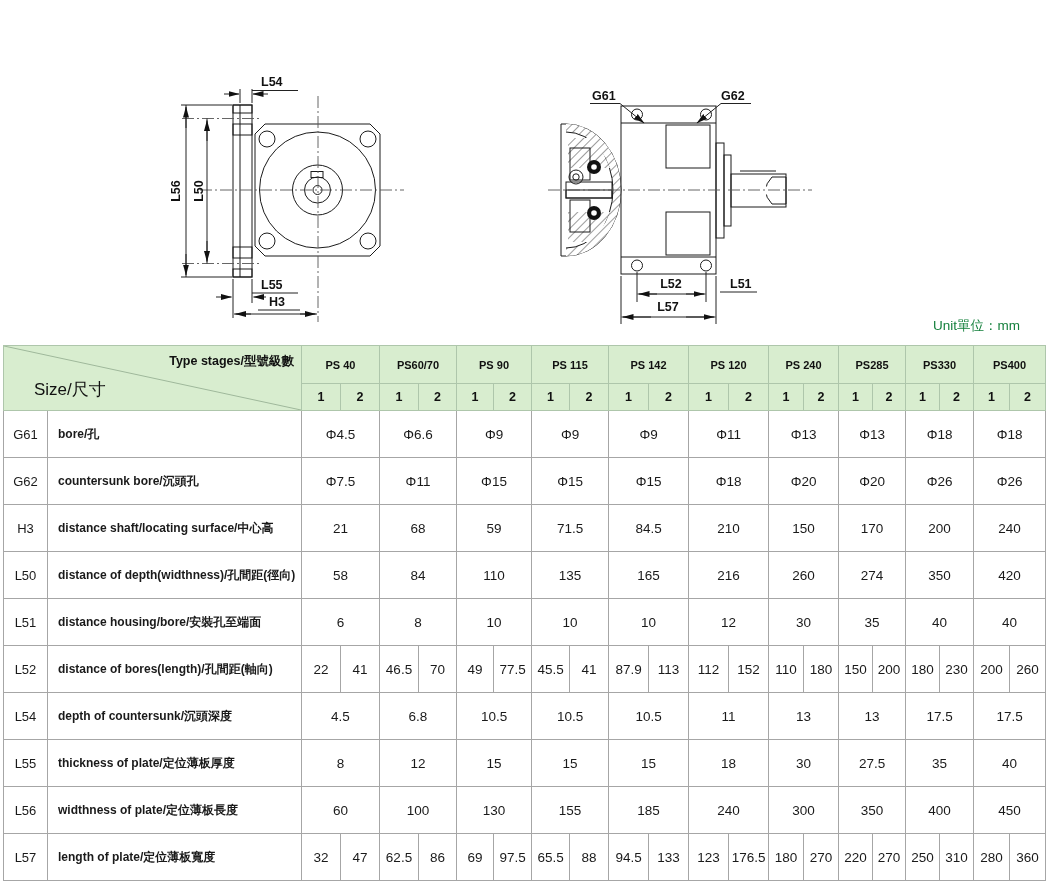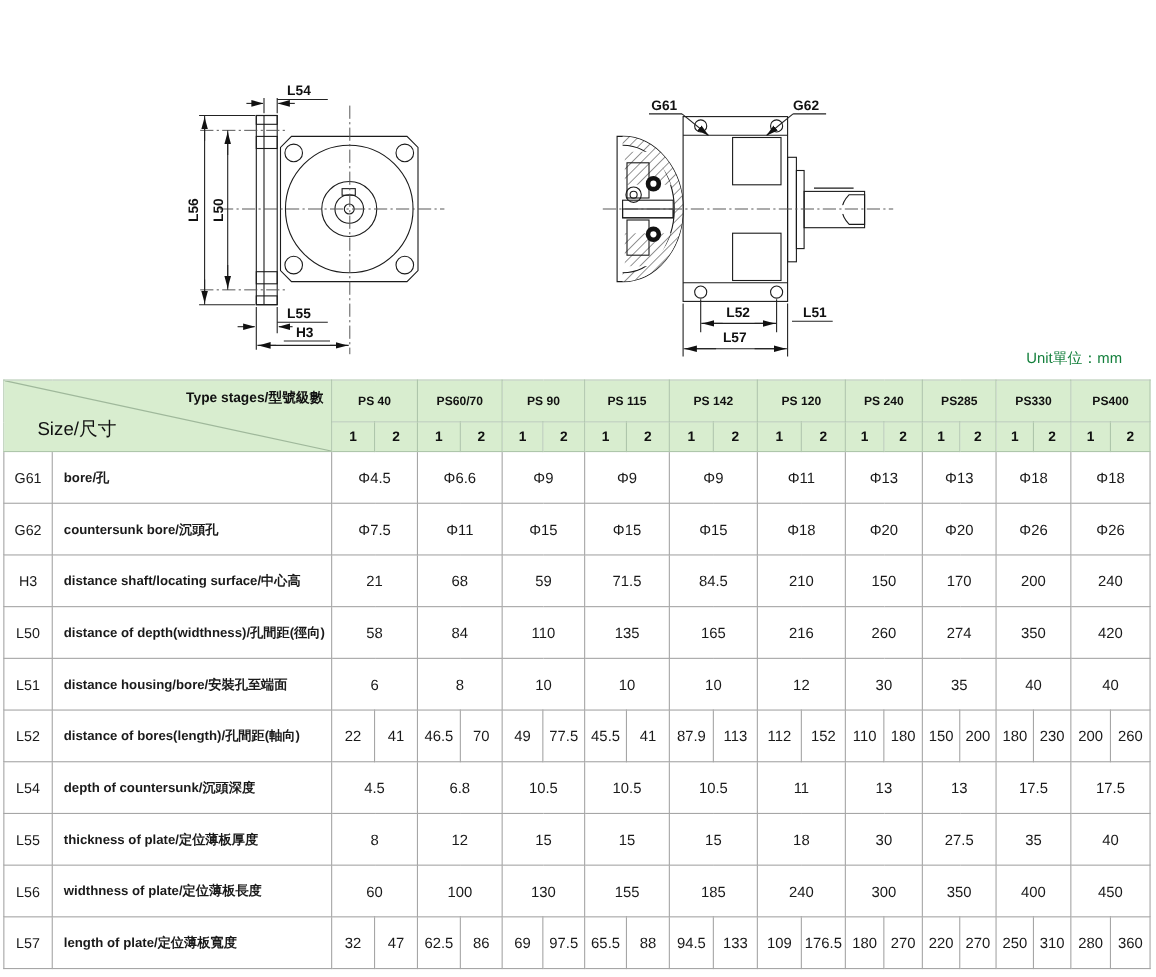--- a/index.html
+++ b/index.html
@@ -381,21 +381,21 @@
           <td class="val" colspan="1">32</td>
           <td class="val" colspan="1">47</td>
           <td class="val" colspan="1">62.5</td>
           <td class="val" colspan="1">86</td>
           <td class="val" colspan="1">69</td>
           <td class="val" colspan="1">97.5</td>
           <td class="val" colspan="1">65.5</td>
           <td class="val" colspan="1">88</td>
           <td class="val" colspan="1">94.5</td>
           <td class="val" colspan="1">133</td>
-          <td class="val" colspan="1">109</td>
+          <td class="val" colspan="1">123</td>
           <td class="val" colspan="1">176.5</td>
           <td class="val" colspan="1">180</td>
           <td class="val" colspan="1">270</td>
           <td class="val" colspan="1">220</td>
           <td class="val" colspan="1">270</td>
           <td class="val" colspan="1">250</td>
           <td class="val" colspan="1">310</td>
           <td class="val" colspan="1">280</td>
           <td class="val" colspan="1">360</td>
         </tr>

